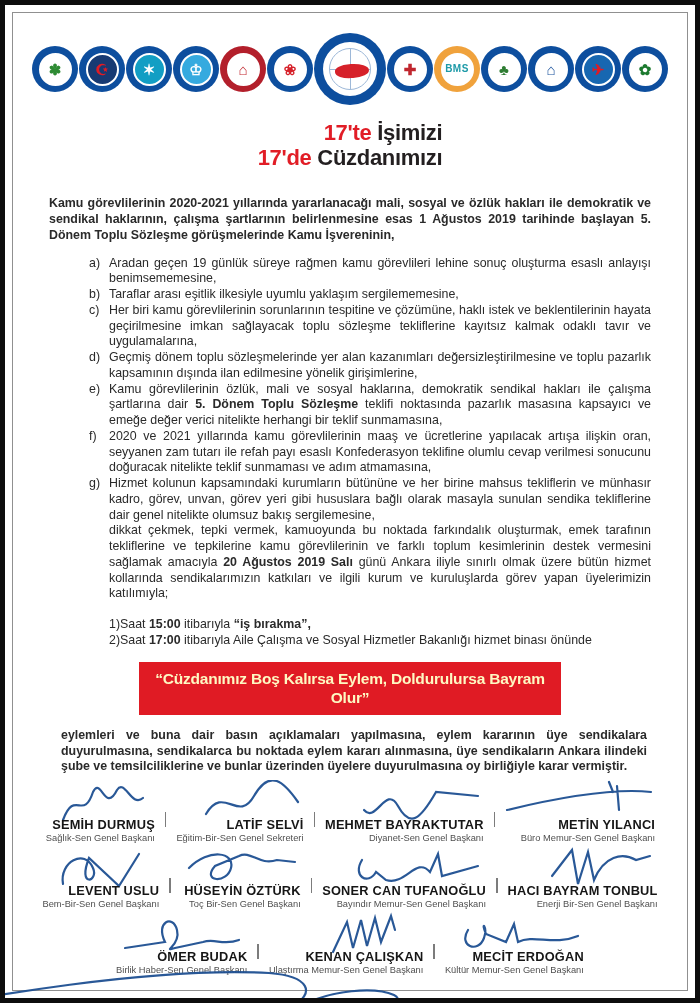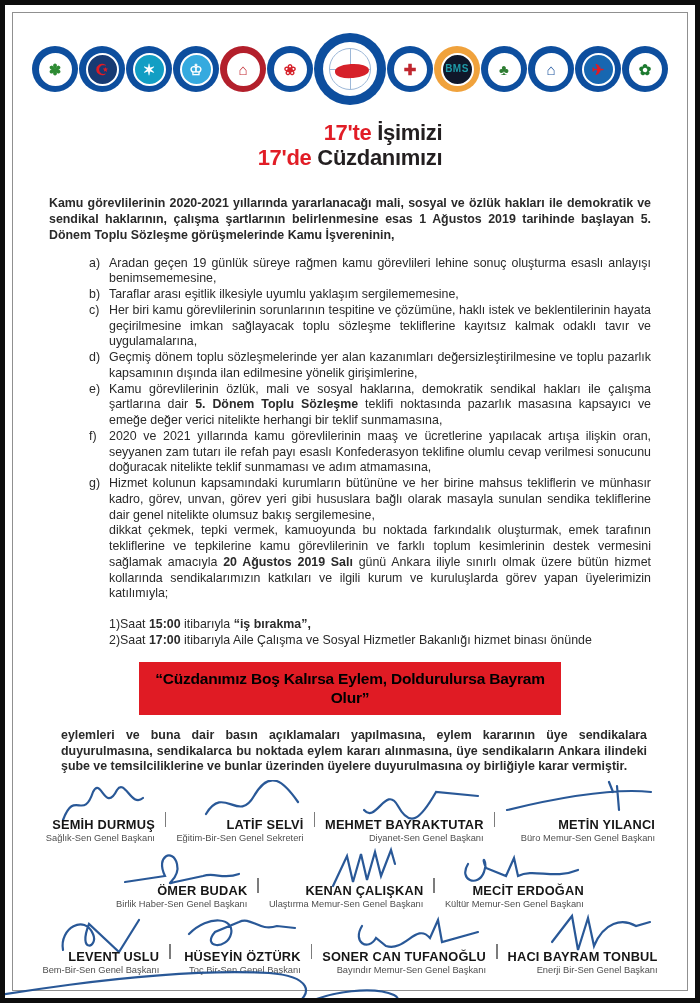--- a/index.html
+++ b/index.html
@@ -27,21 +27,21 @@
          linear-gradient(90deg,#9db8d8,#9db8d8) center/1px 100% no-repeat;}
   .badge.big .map{position:absolute;left:10px;top:20px;width:34px;height:14px;background:#d6212a;
         border-radius:45% 55% 50% 50%;transform:rotate(-4deg);}
   .b1 .inner{background:#fff;color:#2e8b33;}
   .b2 .inner{background:#173a73;color:#e01b24;}
   .b3 .inner{background:#129ec4;color:#ffffff;}
   .b4 .inner{background:#35aadf;color:#ffffff;}
   .b5{background:#b31f2b;}.b5 .inner{background:#fff;color:#c0262e;}
   .b6 .inner{background:#fff;color:#d6212a;}
   .b8 .inner{background:#fff;color:#c0262e;}
-  .b9{background:#f0a23c;}.b9 .inner{background:#0f172a;color:#1e9aa8;font-size:10px;letter-spacing:.5px;}
+  .b9{background:#f0a23c;}.b9 .inner{background:#ffffff;color:#1e9aa8;font-size:10px;letter-spacing:.5px;}
   .b10 .inner{background:#fff;color:#2e7d32;}
   .b11 .inner{background:#fff;color:#164f9b;}
   .b12 .inner{background:#1767b1;color:#e01b24;}
   .b13 .inner{background:#fff;color:#1d7a2f;}
 
   
   .headline{display:flex;justify-content:center;align-items:center;gap:10px;margin-top:6px;height:66px;}
   .hl-left{text-align:right;font-weight:bold;line-height:1.12;font-size:22px;letter-spacing:-.3px;}
   .red{color:#e11d26;}
   .dark{color:#231f20;}
@@ -49,21 +49,21 @@
 
   
   .bodytext{font-size:12.4px;line-height:1.27;text-align:justify;}
   .intro{margin-top:17px;font-weight:bold;}
   .list{margin-top:0;}
   .item{display:flex;margin-left:40px;}
   .item .marker{flex:none;width:20px;}
   .item .txt{flex:1;text-align:justify;}
   .cont{margin-left:60px;margin-top:0;}
   .schedule{margin-left:60px;margin-top:15px;text-align:left;}
-  .banner{margin:13px auto 0;width:418px;background:#e01b24;color:#000000;text-align:center;
+  .banner{margin:13px auto 0;width:418px;background:#e01b24;color:#fef9c3;text-align:center;
           font-weight:bold;font-size:15.5px;padding:7px 2px;letter-spacing:-.2px;}
   .closing{margin:13px 4px 0 12px;font-weight:bold;}
 
   
   .sig-area{margin-top:2px;}
   .sig-row{display:flex;justify-content:center;align-items:flex-end;height:66px;}
   .sig-cell{display:flex;flex-direction:column;align-items:flex-end;justify-content:flex-end;position:relative;}
   .sig-cell svg{display:block;margin-bottom:-7px;}
   .sig-name{font-size:12.8px;font-weight:bold;color:#161616;letter-spacing:.2px;white-space:nowrap;}
   .sig-role{font-size:9.3px;color:#4f4f4f;margin-top:1px;white-space:nowrap;}
@@ -208,20 +208,54 @@
           <svg width="150" height="44" viewBox="0 0 150 44">
               <path class="ink" d="M2,30 C60,16 110,8 146,12 M112,6 L114,30 M104,2 L108,12"></path>
             </svg>
           <div class="sig-name">METİN YILANCI</div>
           <div class="sig-role">Büro Memur-Sen Genel Başkanı</div>
         </div>
       </div>
 
       <div class="sig-row">
         <div class="sig-cell">
+          <svg width="110" height="44" viewBox="0 0 110 44">
+              <path class="ink" d="M14,38 C10,16 36,2 44,22 C50,36 28,42 40,12 L70,40 L90,8"></path>
+            </svg>
+          <div class="sig-name">LEVENT USLU</div>
+          <div class="sig-role">Bem-Bir-Sen Genel Başkanı</div>
+        </div>
+        <span class="vbar"></span>
+        <div class="sig-cell">
+          <svg width="120" height="44" viewBox="0 0 120 44">
+              <path class="ink" d="M8,22 C28,2 54,6 50,22 C46,38 20,36 34,20 L58,10 C70,4 78,20 96,14 L114,16"></path>
+            </svg>
+          <div class="sig-name">HÜSEYİN ÖZTÜRK</div>
+          <div class="sig-role">Toç Bir-Sen Genel Başkanı</div>
+        </div>
+        <span class="vbar"></span>
+        <div class="sig-cell">
+          <svg width="140" height="44" viewBox="0 0 140 44">
+              <path class="ink" d="M16,14 C6,30 22,40 30,26 L40,34 C60,40 70,10 84,26 L92,8 L96,30 L132,20"></path>
+            </svg>
+          <div class="sig-name">SONER CAN TUFANOĞLU</div>
+          <div class="sig-role">Bayındır Memur-Sen Genel Başkanı</div>
+        </div>
+        <span class="vbar"></span>
+        <div class="sig-cell">
+          <svg width="120" height="44" viewBox="0 0 120 44">
+              <path class="ink" d="M14,30 L34,4 L40,38 L50,6 L56,34 C66,10 84,6 98,14 L112,10"></path>
+            </svg>
+          <div class="sig-name">HACI BAYRAM TONBUL</div>
+          <div class="sig-role">Enerji Bir-Sen Genel Başkanı</div>
+        </div>
+      </div>
+
+      <div class="sig-row">
+        <div class="sig-cell">
           <svg width="130" height="44" viewBox="0 0 130 44">
               <path class="ink" d="M8,36 L48,30 C38,10 56,2 60,18 C64,34 44,40 58,36 L86,30 C98,26 106,34 122,28"></path>
             </svg>
           <div class="sig-name">ÖMER BUDAK</div>
           <div class="sig-role">Birlik Haber-Sen Genel Başkanı</div>
         </div>
         <span class="vbar"></span>
         <div class="sig-cell">
           <svg width="120" height="44" viewBox="0 0 120 44">
               <path class="ink" d="M30,40 L44,10 L50,36 L58,8 L64,34 L72,6 L78,30 L88,4 L92,18"></path>
@@ -229,54 +263,20 @@
           <div class="sig-name">KENAN ÇALIŞKAN</div>
           <div class="sig-role">Ulaştırma Memur-Sen Genel Başkanı</div>
         </div>
         <span class="vbar"></span>
         <div class="sig-cell">
           <svg width="130" height="44" viewBox="0 0 130 44">
               <path class="ink" d="M14,18 C4,34 24,42 30,26 C34,14 26,8 32,22 L52,30 L60,12 L64,30 C80,22 100,34 124,24"></path>
             </svg>
           <div class="sig-name">MECİT ERDOĞAN</div>
           <div class="sig-role">Kültür Memur-Sen Genel Başkanı</div>
-        </div>
-      </div>
-
-      <div class="sig-row">
-        <div class="sig-cell">
-          <svg width="110" height="44" viewBox="0 0 110 44">
-              <path class="ink" d="M14,38 C10,16 36,2 44,22 C50,36 28,42 40,12 L70,40 L90,8"></path>
-            </svg>
-          <div class="sig-name">LEVENT USLU</div>
-          <div class="sig-role">Bem-Bir-Sen Genel Başkanı</div>
-        </div>
-        <span class="vbar"></span>
-        <div class="sig-cell">
-          <svg width="120" height="44" viewBox="0 0 120 44">
-              <path class="ink" d="M8,22 C28,2 54,6 50,22 C46,38 20,36 34,20 L58,10 C70,4 78,20 96,14 L114,16"></path>
-            </svg>
-          <div class="sig-name">HÜSEYİN ÖZTÜRK</div>
-          <div class="sig-role">Toç Bir-Sen Genel Başkanı</div>
-        </div>
-        <span class="vbar"></span>
-        <div class="sig-cell">
-          <svg width="140" height="44" viewBox="0 0 140 44">
-              <path class="ink" d="M16,14 C6,30 22,40 30,26 L40,34 C60,40 70,10 84,26 L92,8 L96,30 L132,20"></path>
-            </svg>
-          <div class="sig-name">SONER CAN TUFANOĞLU</div>
-          <div class="sig-role">Bayındır Memur-Sen Genel Başkanı</div>
-        </div>
-        <span class="vbar"></span>
-        <div class="sig-cell">
-          <svg width="120" height="44" viewBox="0 0 120 44">
-              <path class="ink" d="M14,30 L34,4 L40,38 L50,6 L56,34 C66,10 84,6 98,14 L112,10"></path>
-            </svg>
-          <div class="sig-name">HACI BAYRAM TONBUL</div>
-          <div class="sig-role">Enerji Bir-Sen Genel Başkanı</div>
         </div>
       </div>
 
       <div class="sig-final">
         <svg class="flourish" width="560" height="70" viewBox="0 0 560 70">
             <path class="ink" d="M6,62 C150,30 320,4 430,10 C470,13 478,30 452,44 C440,50 452,60 472,52 C486,46 480,64 474,66"></path>
           </svg>
         <svg width="120" height="34" viewBox="0 0 120 34">
             <path class="ink" d="M10,26 C40,8 86,6 104,14 C114,19 104,30 92,26"></path>
           </svg>

